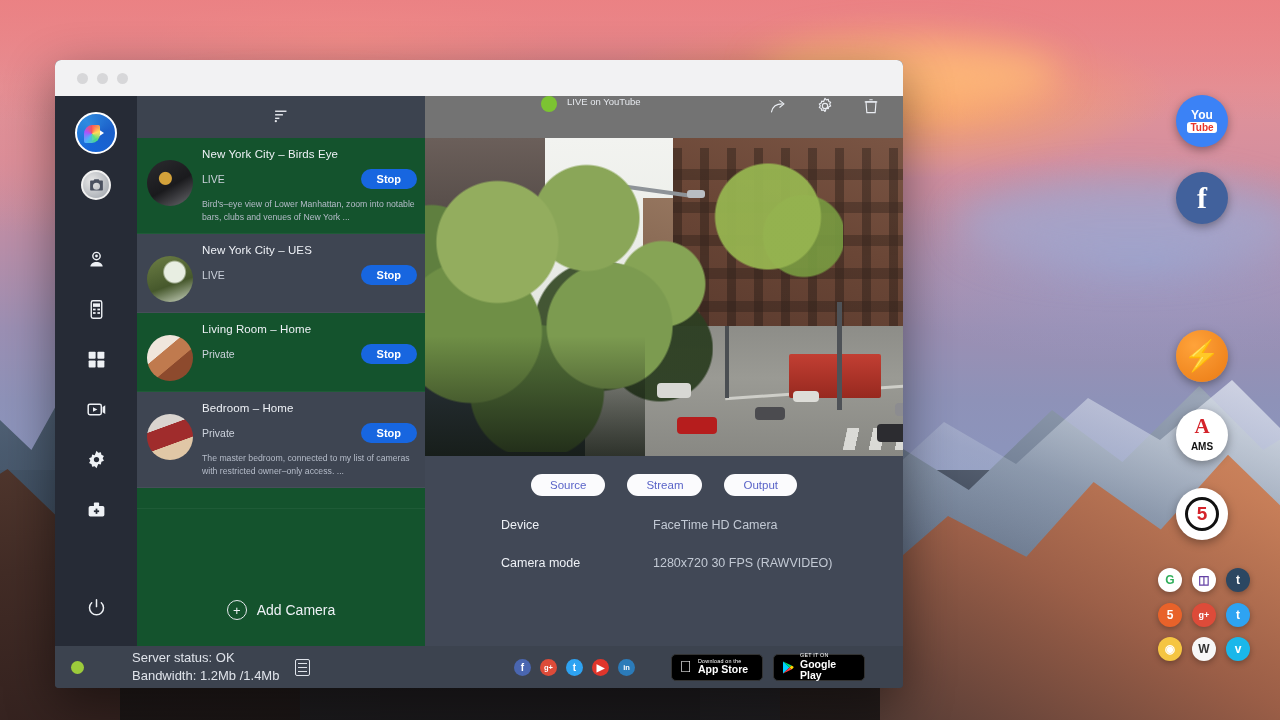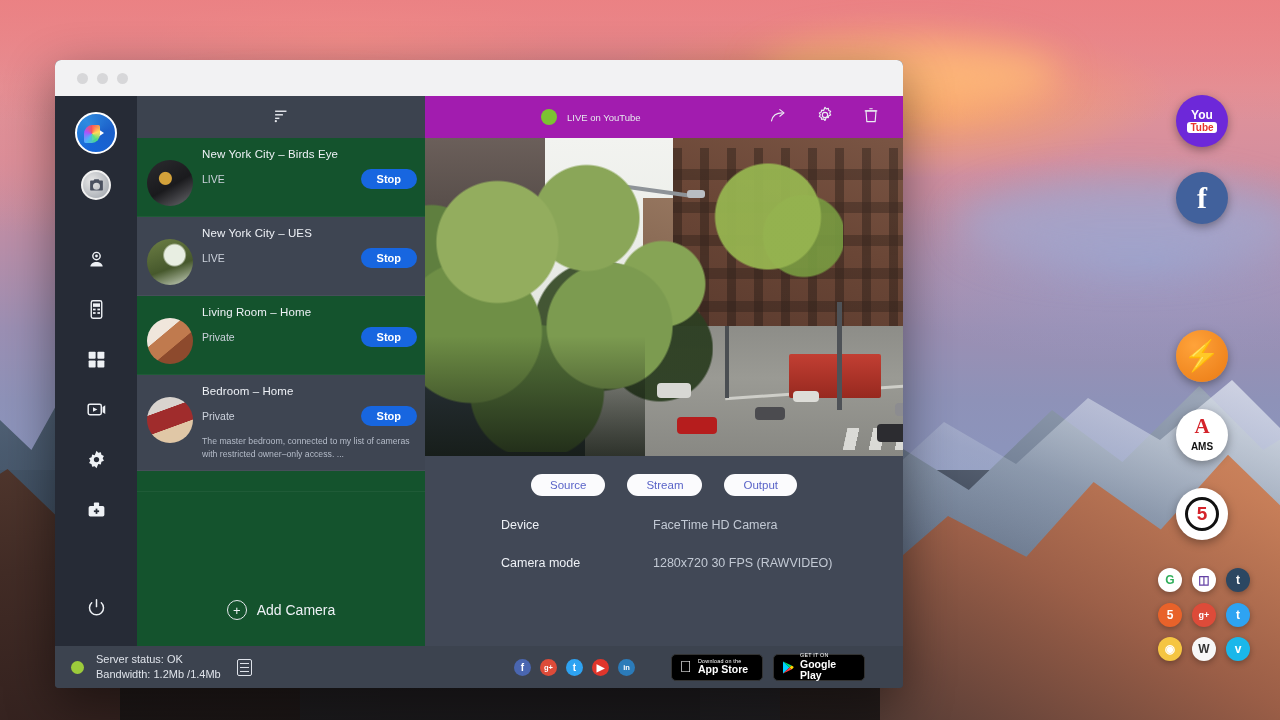--- a/index.html
+++ b/index.html
@@ -153,21 +153,21 @@
     height:72px; color:#eef1f6; font-size:14px; cursor:pointer;
   }
   .add-circle {
     width:20px;height:20px;border-radius:50%;border:1.5px solid #e6e9ee;
     display:flex;align-items:center;justify-content:center;font-size:13px;line-height:1;
   }
 
   
   .mainpanel { flex:1; display:flex; flex-direction:column; background:#414856; min-width:0; }
   .main-topbar {
-    height:42px; background:#a21caf; display:flex; align-items:center;
+    height:42px; background:#737373; display:flex; 
     padding:0 14px; gap:10px;
   }
   .live-dot { width:16px;height:16px;border-radius:50%;background:#7cc332; }
   .live-label { color:#e6e9ee; font-size:9.5px; }
   .topbar-spacer { flex:1; }
   .topbar-icon { cursor:pointer; padding:0 8px; }
   .topbar-icon svg { width:20px; height:20px; fill:none; stroke:#e9ecf1; stroke-width:1.4; }
 
   .video {
     height:318px; position:relative; overflow:hidden;
@@ -249,21 +249,21 @@
   .det-row { display:flex; margin-bottom:24px; }
   .det-key { width:152px; color:#eef1f6; font-size:12.5px; }
   .det-val { color:#c2c9d4; font-size:12.5px; }
 
   
   .statusbar {
     height:42px; background:#3c434f; display:flex; align-items:center;
     padding:0 16px; gap:12px;
   }
   .sb-dot { width:13px;height:13px;border-radius:50%;background:#9ccb3b; }
-  .sb-text { color:#dfe3ea; font-size:11px; line-height:1.35; }
+  .sb-text { color:#dfe3ea; font-size:13px; line-height:1.35;margin-left:36px; }
   .sb-doc { width:15px;height:17px;border:1.3px solid #dfe3ea; border-radius:2px; position:relative; margin-left:4px;}
   .sb-doc:before{content:"";position:absolute;left:2px;top:3px;width:9px;height:1.3px;background:#dfe3ea;
     box-shadow:0 4px 0 #dfe3ea, 0 8px 0 #dfe3ea;}
   .sb-gap { flex:1; }
   .soc { width:17px;height:17px;border-radius:50%;display:flex;align-items:center;justify-content:center;
     color:#fff;font-size:10px;font-weight:bold;cursor:pointer;}
   .soc-row { display:flex; gap:9px; }
   .store-btns { display:flex; gap:10px; margin-left:24px; }
   .store {
     background:#000; border-radius:5px; height:27px; width:92px;
@@ -301,21 +301,21 @@
   <div class="sky-cloud" style="left:960px;top:180px;width:340px;height:90px;background:rgba(160,170,210,.6);"></div>
   <div class="mtn mtn-left"></div>
   <div class="mtn mtn-right"></div>
   <div class="mtn mtn-right-snow"></div>
   <div class="mtn mtn-right-lit"></div>
   <div class="mtn mtn-left-rock"></div>
   <div class="mtn mtn-mid-dark"></div>
 </div>
 
 <div id="desktop-icon-layer">
-    <div class="dicon" style="left: 1176px; top: 95px; width: 52px; height: 52px; background: #6d28d9;">
+    <div class="dicon" style="left: 1176px; top: 95px; width: 52px; height: 52px; background: #3b82f6;">
       <span style="font-size:12px;line-height:1;color:#fff;text-align:center">You<br><b style="background:#fff;color:#e8352a;border-radius:3px;padding:0 3px;font-size:10px">Tube</b></span>
     </div>
     <div class="dicon" style="left: 1176px; top: 172px; width: 52px; height: 52px; background: rgb(65, 97, 156);">
       <span style="font-size:30px;font-family:'Liberation Serif',serif;line-height:1;color:#fff">f</span>
     </div>
     <div class="dicon" style="left: 1176px; top: 330px; width: 52px; height: 52px; background: radial-gradient(circle at 35% 30%, rgb(255, 163, 58), rgb(234, 122, 20));">
       <span style="font-size:30px;line-height:1;color:#fff">⚡</span>
     </div>
     <div class="dicon" style="left: 1176px; top: 409px; width: 52px; height: 52px; background: rgb(255, 255, 255);">
       <span style="text-align:center;line-height:.95"><span style="color:#d4232a;font-size:21px;font-weight:bold;font-family:'Liberation Serif',serif">A</span><br><span style="color:#111;font-size:10px;font-weight:bold">AMS</span></span>
@@ -423,20 +423,21 @@
 
       <div class="cam-list" id="cam-list">
           <div class="cam">
             <div class="cam-thumb" style="background-image:radial-gradient(circle at 40% 40%, #d3a13a 0 6px, rgba(0,0,0,0) 7px), linear-gradient(150deg,#2b2b2f,#1a1a1d 55%,#6b6b70)"></div>
             <div class="cam-main">
               <div class="cam-title">New York City – Birds Eye</div>
               <div class="cam-row">
                 <span class="cam-state">LIVE</span>
                 <button class="cam-btn">Stop</button>
               </div>
+              <div class="cam-desc">Bird's–eye view of Lower Manhattan, zoom into notable bars, clubs and venues of New York ...</div>
             </div>
           </div>
           <div class="cam alt">
             <div class="cam-thumb" style="background-image:radial-gradient(circle at 60% 35%, #e8eee2 0 10px, rgba(0,0,0,0) 12px), linear-gradient(160deg,#6d7f45,#46582c 60%,#cdd6c4)"></div>
             <div class="cam-main">
               <div class="cam-title">New York City – UES</div>
               <div class="cam-row">
                 <span class="cam-state">LIVE</span>
                 <button class="cam-btn">Stop</button>
               </div>

